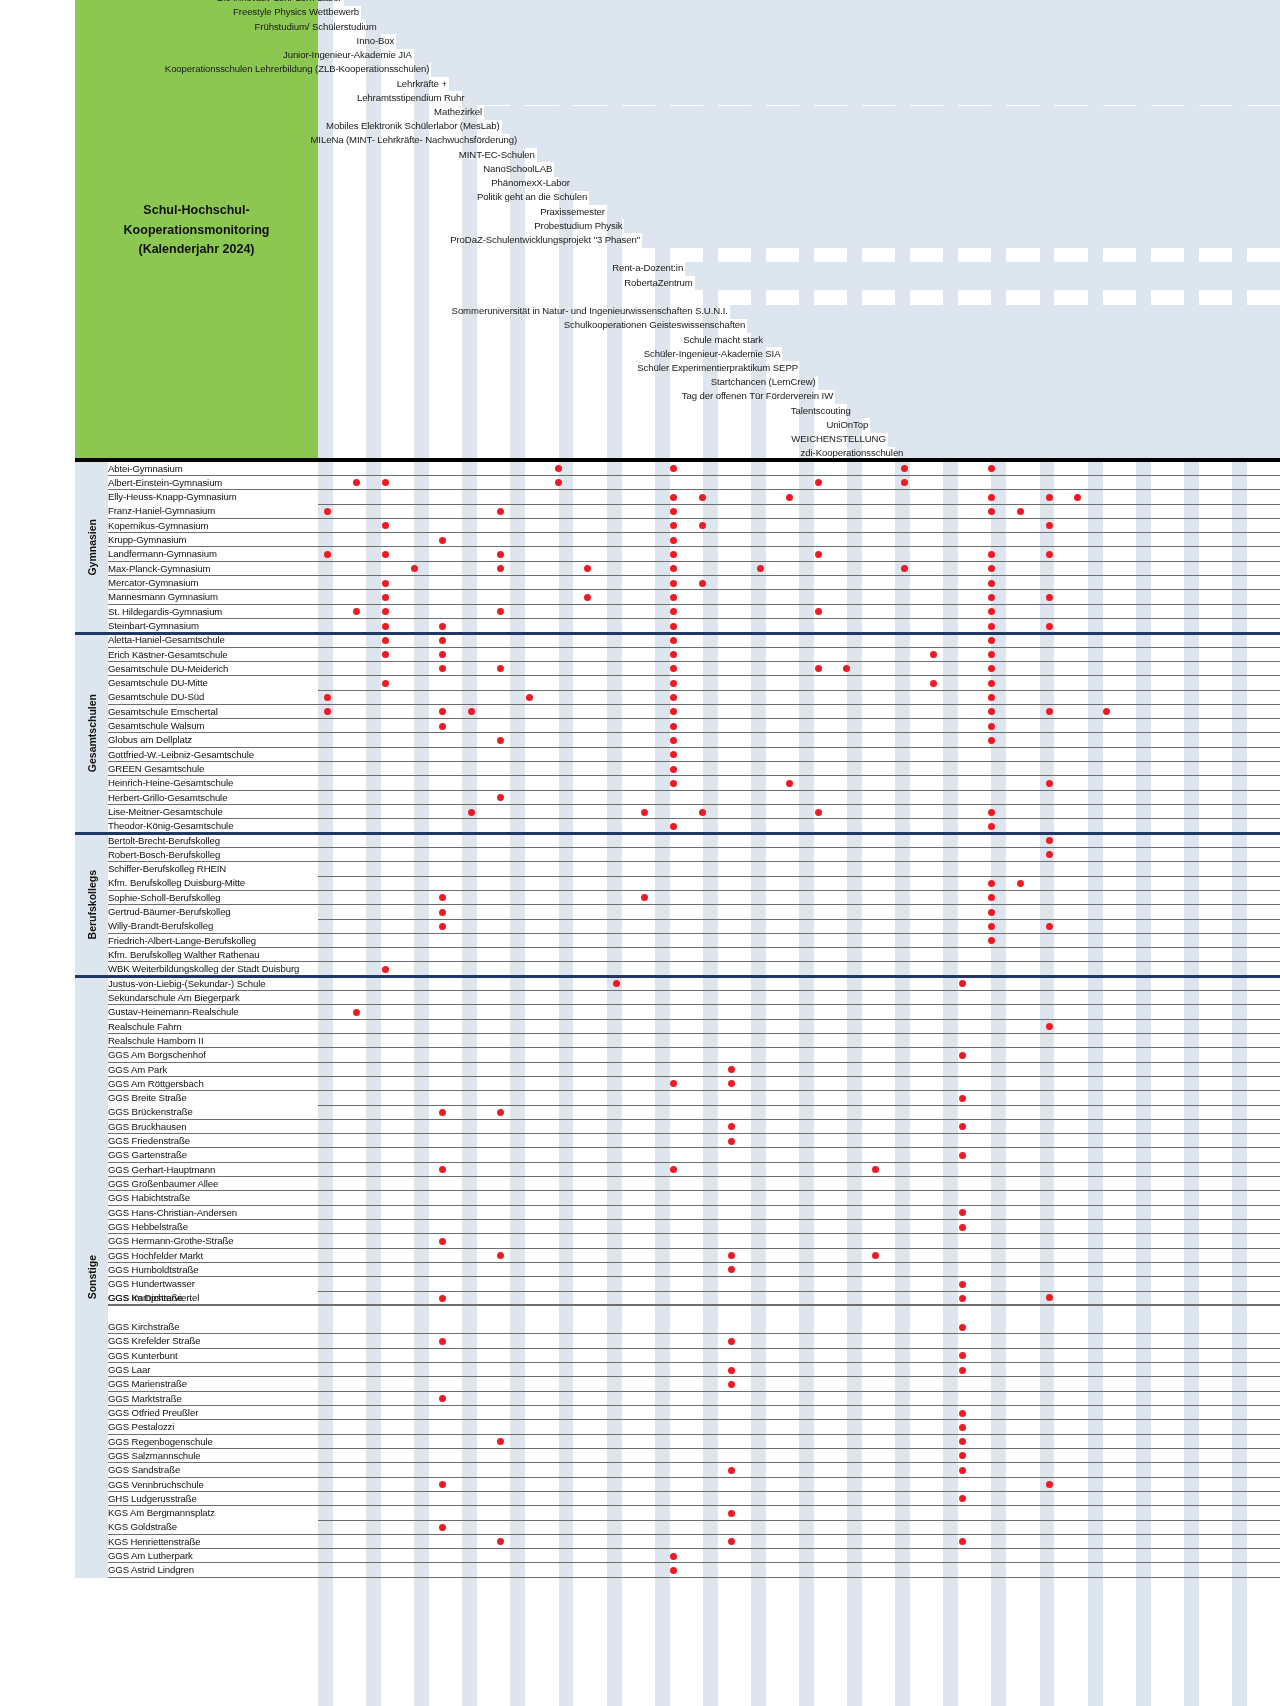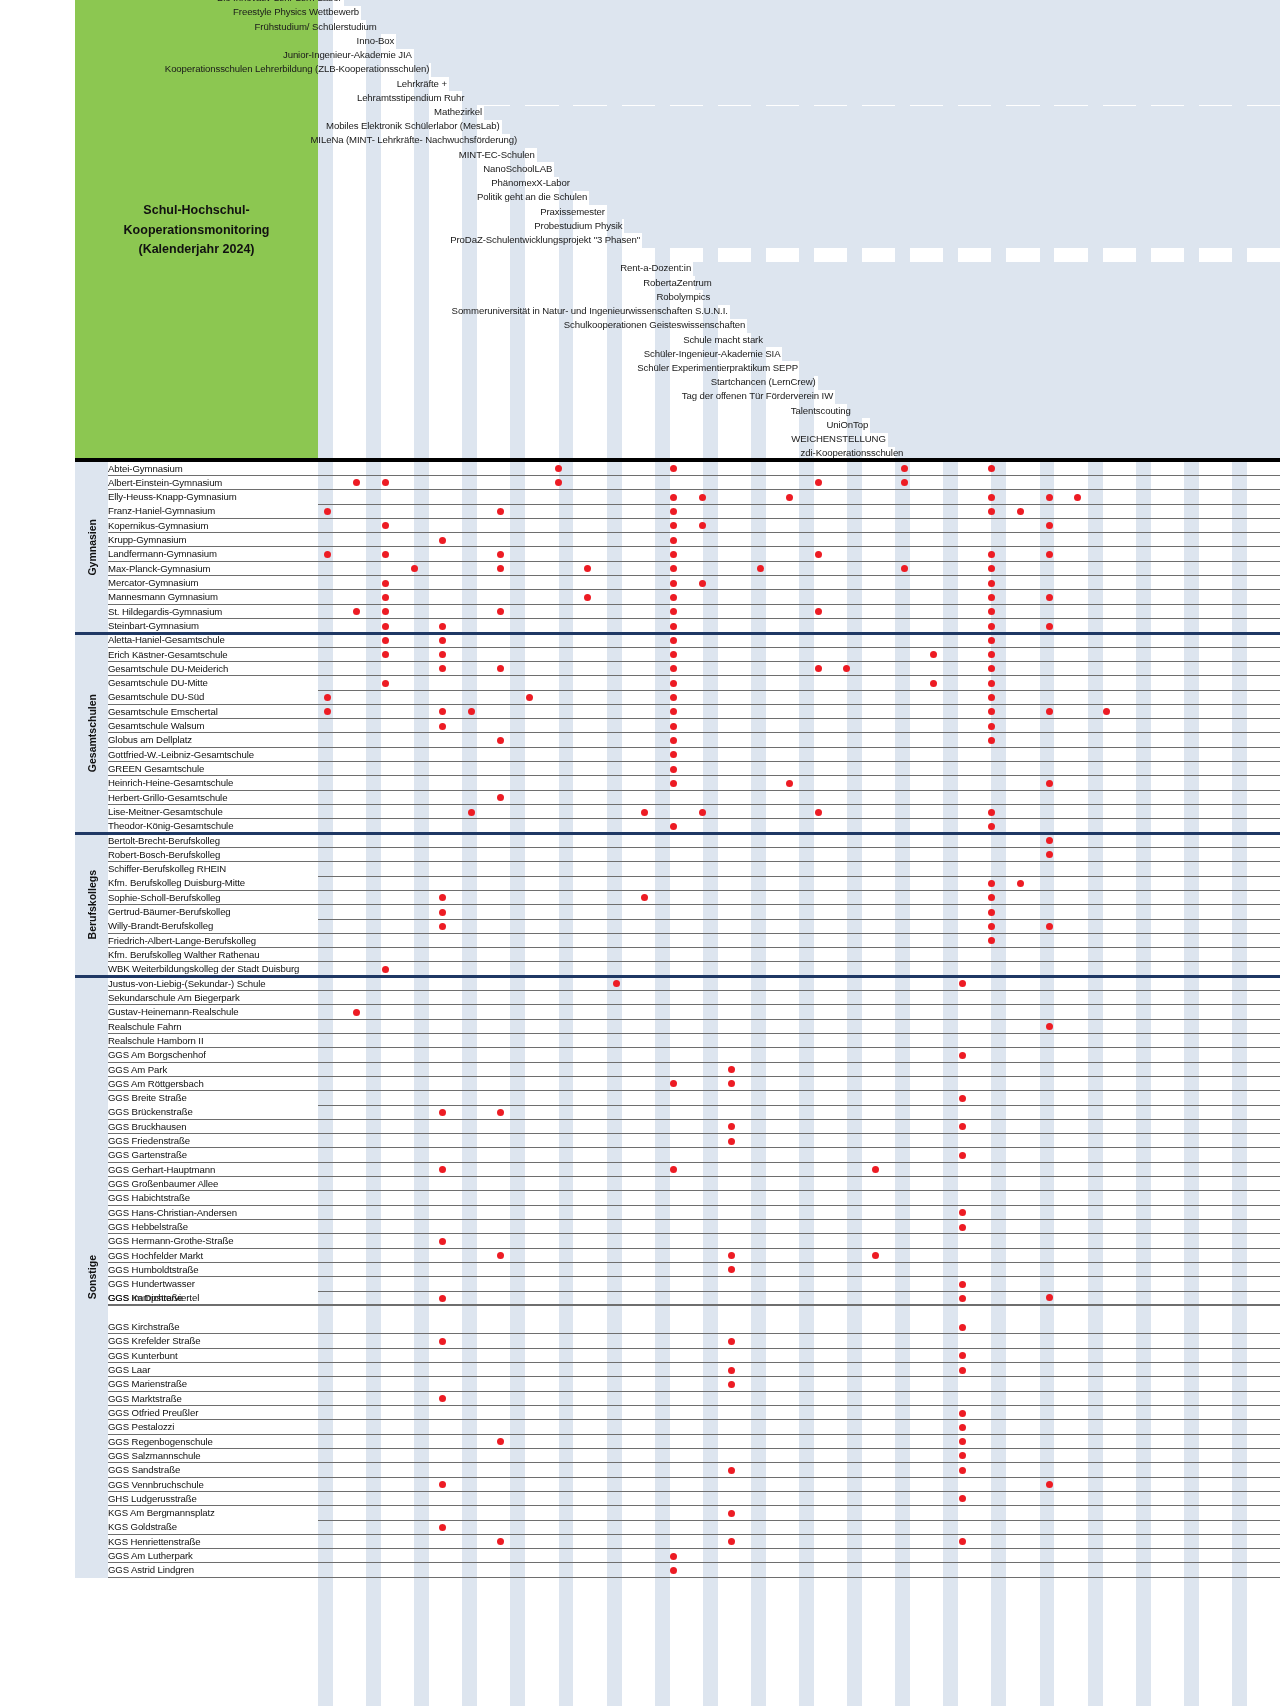--- a/index.html
+++ b/index.html
@@ -143,31 +143,27 @@
         <div class="lbl" style="left: 0px; width: 604.904px; text-align: right;">Praxissemester</div>
       </div>
       <div class="hdrrow" style="top: 219.26px; left: 0px; width: 1280px;">
         <div class="bar" style="left: 624.461px; width: 655.539px;"></div>
         <div class="lbl" style="left: 0px; width: 622.461px; text-align: right;">Probestudium Physik</div>
       </div>
       <div class="hdrrow" style="top: 233.48px; left: 0px; width: 1280px;">
         <div class="bar" style="left: 642.017px; width: 637.983px;"></div>
         <div class="lbl" style="left: 0px; width: 640.017px; text-align: right;">ProDaZ-Schulentwicklungsprojekt "3 Phasen"</div>
       </div>
-      <div class="hdrrow" style="top: 261.92px; left: 16px; width: 1080px;">
+      <div class="hdrrow" style="top: 261.92px; left: 8px; width: 1080px;">
         <div class="bar" style="left: 677.13px; width: 602.87px;"></div>
         <div class="lbl" style="left: 0px; width: 675.13px; text-align: right;">Rent-a-Dozent:in</div>
       </div>
       <div class="hdrrow" style="top: 276.14px; left: 0px; width: 1280px;">
         <div class="bar" style="left: 694.687px; width: 585.313px;"></div>
-        <div class="lbl" style="left: 0px; width: 692.687px; text-align: right; padding-left: 19px;">RobertaZentrum</div>
-      </div>
-      <div class="hdrrow" style="top: 290.36px; left: 0px; width: 1280px;">
-        <div class="bar" style="left: 712.243px; width: 567.757px;"></div>
-        <div class="lbl" style="left: 0px; width: 710.243px; text-align: right;">Robolympics</div>
+        <div class="lbl" style="left: 0px; width: 692.687px; text-align: right;">RobertaZentrum</div>
       </div>
       <div class="hdrrow" style="top: 304.58px; left: 0px; width: 1280px;">
         <div class="bar" style="left: 729.799px; width: 550.201px;"></div>
         <div class="lbl" style="left: 0px; width: 727.799px; text-align: right;">Sommeruniversität in Natur- und Ingenieurwissenschaften S.U.N.I.</div>
       </div>
       <div class="hdrrow" style="top: 318.8px; left: 0px; width: 1280px;">
         <div class="bar" style="left: 747.356px; width: 532.644px;"></div>
         <div class="lbl" style="left: 0px; width: 745.356px; text-align: right;">Schulkooperationen Geisteswissenschaften</div>
       </div>
       <div class="hdrrow" style="top: 333.02px; left: 0px; width: 1280px;">

